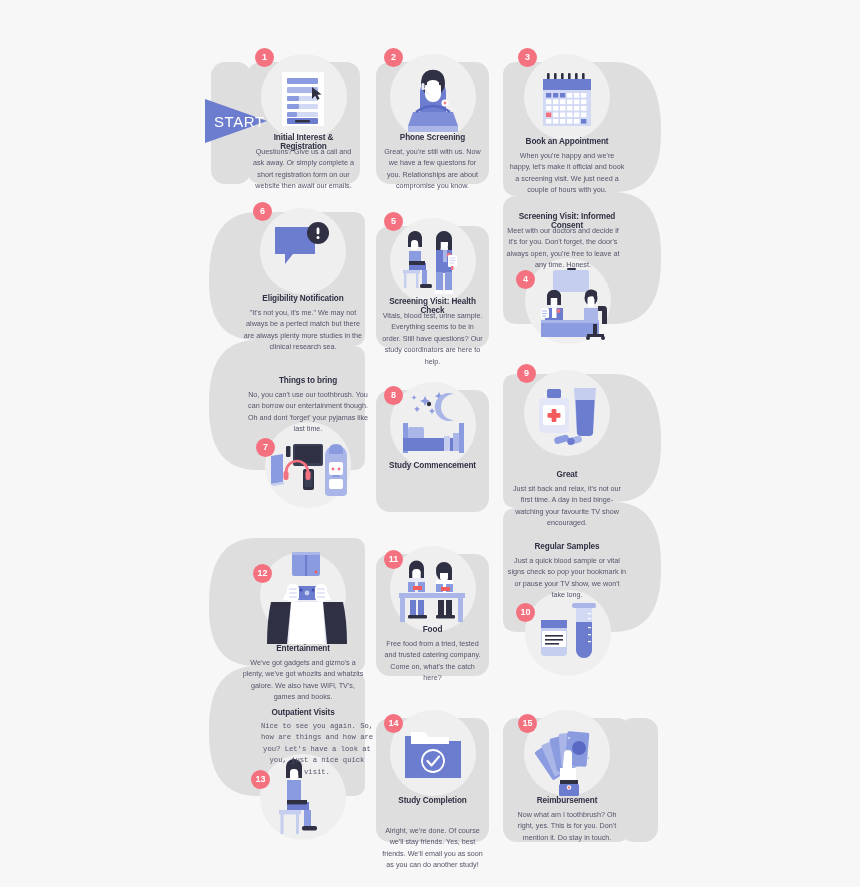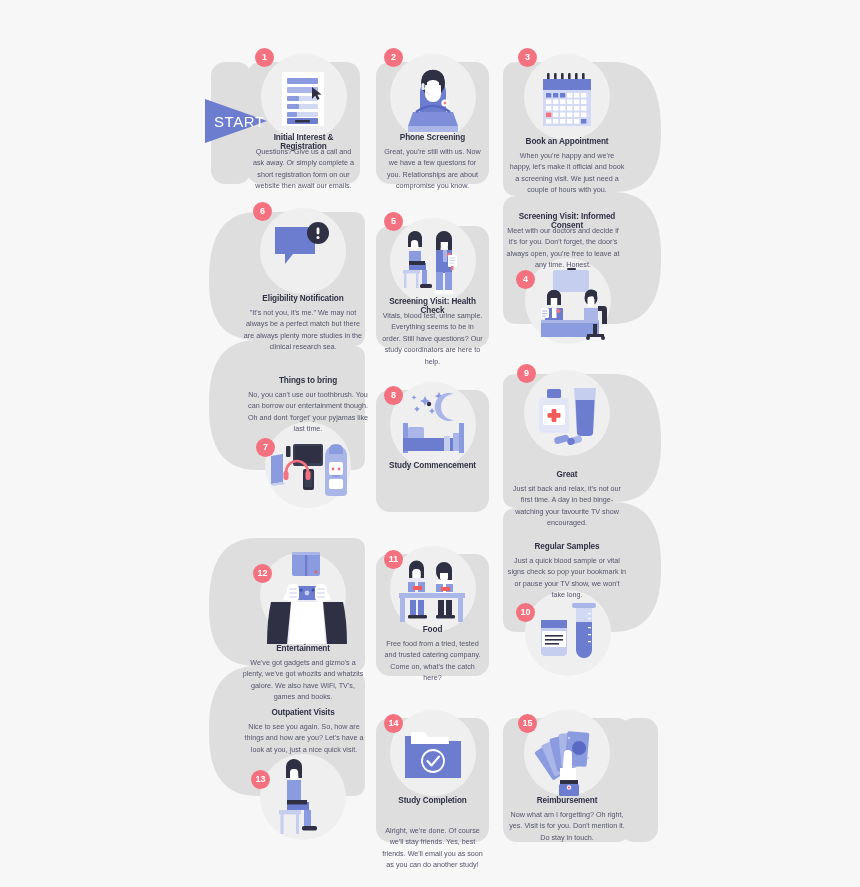--- a/index.html
+++ b/index.html
@@ -505,21 +505,21 @@
         </g>
       </svg>
     </div>
     <div class="badge" style="left:14px; top:18px;">12</div>
     <div class="title" style="left:6px; top:98px; width:116px;">Entertainment</div>
     <div class="body" style="left:3px; top:111px; width:122px;">We've got gadgets and gizmo's a plenty, we've got whozits and whatzits galore. We also have WiFi, TV's, games and books.</div>
   </div>
 
   <div class="card" style="left:239px; top:700px; width:128px; height:142px; background:transparent;">
     <div class="title" style="left:4px; top:8px; width:120px;">Outpatient Visits</div>
-    <div class="body" style="left:4px; top:21px; width:122px;">Nice to see you again. So, how are things and how are you? Let's have a look at you, just a nice quick visit.</div>
+    <div class="body" style="left:17px; top:21px; width:122px;font-family:Liberation Mono, monospace;">Nice to see you again. So, how are things and how are you? Let's have a look at you, just a nice quick visit.</div>
     <div class="circle" style="left:21px; top:54px; width:86px; height:86px;"></div>
     <div class="art" style="left:36px; top:60px;">
       <svg width="62" height="78" viewBox="0 0 62 78">
         <path d="M11,8 A8,8 0 0 1 27,6 L27,18 L23.5,18 L23,11 L15,12 L15,18 L11,18 Z" fill="#2f3043"></path>
         <rect x="15" y="9" width="8" height="11" rx="3.4" fill="#ffffff"></rect>
         <path d="M12,20 L26,20 L26,44 L12,44 Z" fill="#8b9bdf"></path>
         <path d="M12,42 L34,42 L34,50 L12,50 Z" fill="#6c7ccf"></path>
         <rect x="12" y="40" width="20" height="4.4" fill="#2f3043"></rect>
         <path d="M29,50 L36,50 L36,68 L29,68 Z" fill="#8b9bdf"></path>
         <rect x="27" y="66" width="15" height="4.6" rx="1.8" fill="#2f3043"></rect>
@@ -569,19 +569,19 @@
         <path d="M24,44 L40,44 L40,58 L24,58 Z" fill="#ffffff"></path>
         <rect x="24" y="56" width="18" height="5" fill="#2f3043"></rect>
 
         <rect x="23" y="60" width="20" height="12" rx="1.5" fill="#6c7ccf"></rect>
         <circle cx="33" cy="63.5" r="2.2" fill="#ffffff"></circle>
         <path d="M31.8,63.5 l2.4,0 M33,62.3 l0,2.4" stroke="#f45b5b" stroke-width="0.9"></path>
       </svg>
     </div>
     <div class="badge" style="left:15px; top:-4px;">15</div>
     <div class="title" style="left:6px; top:78px; width:116px;">Reimbursement</div>
-    <div class="body" style="left:6px; top:91px; width:116px;">Now what am I forgetting? Oh right, yes. Visit is for you. Don't mention it. Do stay in touch.</div>
+    <div class="body" style="left:6px; top:91px; width:116px;">Now what am I toothbrush? Oh right, yes. This is for you. Don't mention it. Do stay in touch.</div>
   </div>
 
   <div class="panel" style="left:620px; top:718px; width:38px; height:124px;"></div>
 
 
 </div>
 
 </body></html>

